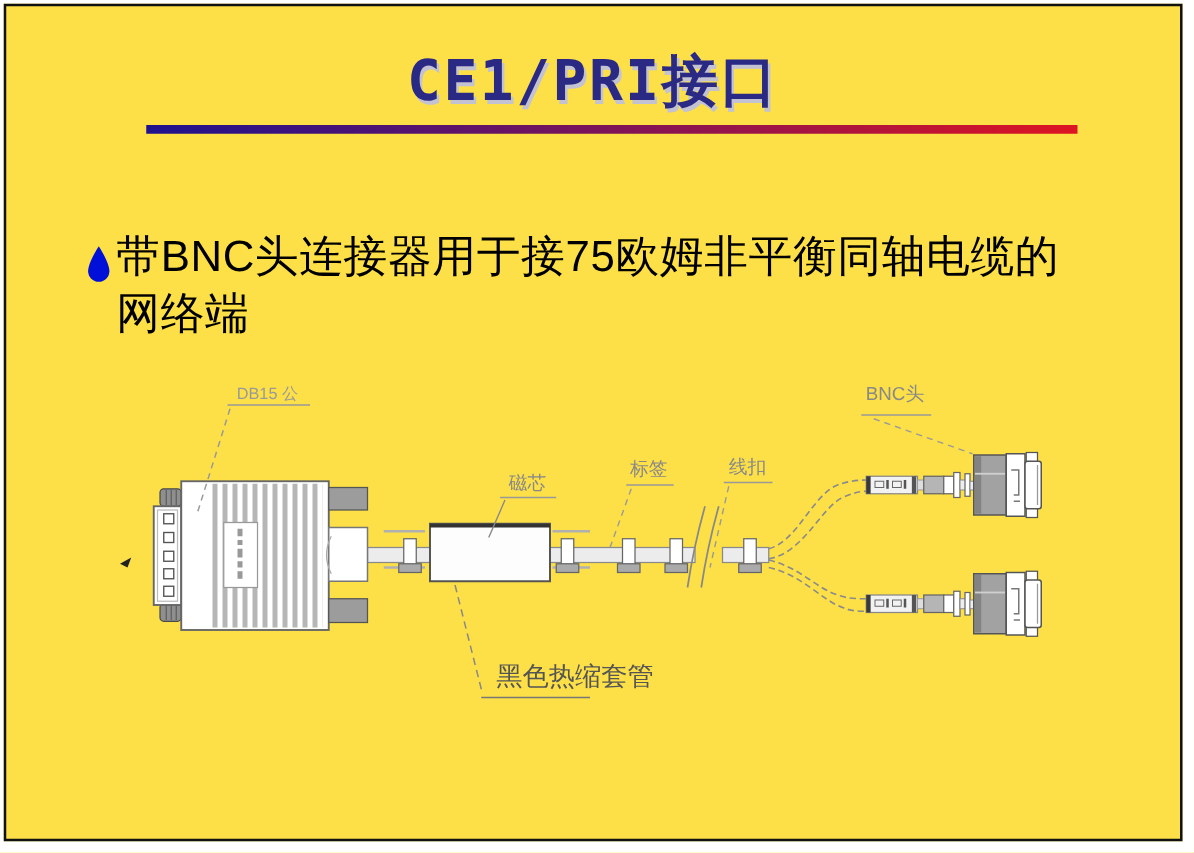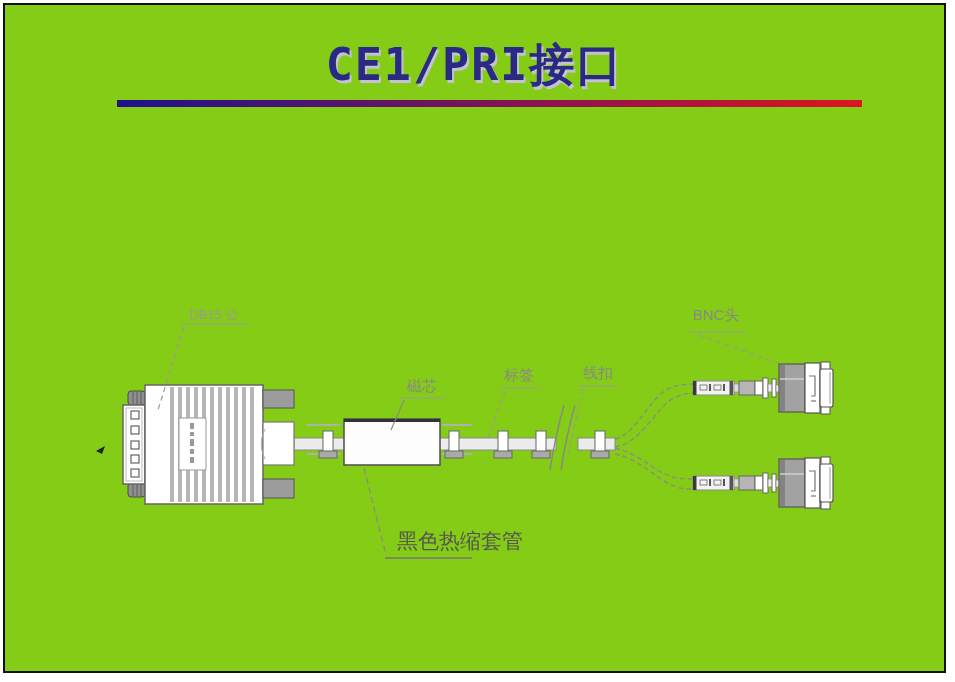--- a/index.html
+++ b/index.html
@@ -1,39 +1,50 @@
 <!DOCTYPE html>
 <html><head>
 <meta charset="utf-8">
 <style>
   html,body{margin:0;padding:0;background:#fff;}
   body{width:955px;height:682px;position:relative;overflow:hidden;
        font-family:"Liberation Sans",sans-serif;}
   .slide{position:absolute;left:3px;top:3px;width:939px;height:666px;
-         border:2px solid #111;background:#84cc16;}
+         border:2px solid #111;background:#fde047;}
   .title{position:absolute;left:0;top:30px;width:100%;text-align:center;
          font-family:"DejaVu Sans Mono","Liberation Sans",monospace;
          font-weight:bold;font-size:45px;letter-spacing:2px;
          color:#2a2a84;text-shadow:2px 3px 0 #c2c2d2;white-space:nowrap;}
   .rule{position:absolute;left:112px;top:95px;width:745px;height:7px;
         background:linear-gradient(to right,#1e128e,#dd1522);}
   .bullet-row{position:absolute;left:64px;top:178px;width:810px;display:flex;}
   .bullet-icon{flex:0 0 24px;margin-top:14px;}
   .bullet-text{font-size:35px;line-height:45px;color:#000;letter-spacing:0.5px;}
   .diagram{position:absolute;left:0;top:0;width:955px;height:682px;}
   svg text{font-family:"Liberation Sans",sans-serif;}
 </style>
 </head>
 <body>
 
 <div class="slide">
 
   <div class="title">CE1/PRI接口</div>
   <div class="rule"></div>
 
+  <div class="bullet-row">
+    <div class="bullet-icon">
+      <svg width="20" height="30" viewBox="0 0 20 30">
+        <path d="M10,0 C10,0 1.5,13 1.5,20 a8.5,8.5 0 0 0 17,0 C18.5,13 10,0 10,0 Z" fill="#0010d8"></path>
+      </svg>
+    </div>
+    <div class="bullet-text">
+      <div>带BNC头连接器用于接75欧姆非平衡同轴电缆的</div>
+      <div>网络端</div>
+    </div>
+  </div>
 
   <svg class="diagram" viewBox="3 3 955 682" width="955" height="682">
     <defs>
       <pattern id="fins" width="8" height="10" patternUnits="userSpaceOnUse">
         <rect width="4" height="10" fill="#b6b6b6"></rect>
       </pattern>
       <g id="branch">
 
         <rect x="691" y="379" width="41" height="14" fill="#f2f2f2" stroke="#888" stroke-width="1"></rect>
         <rect x="691" y="379" width="3.5" height="14" fill="#3a3a3a"></rect>

